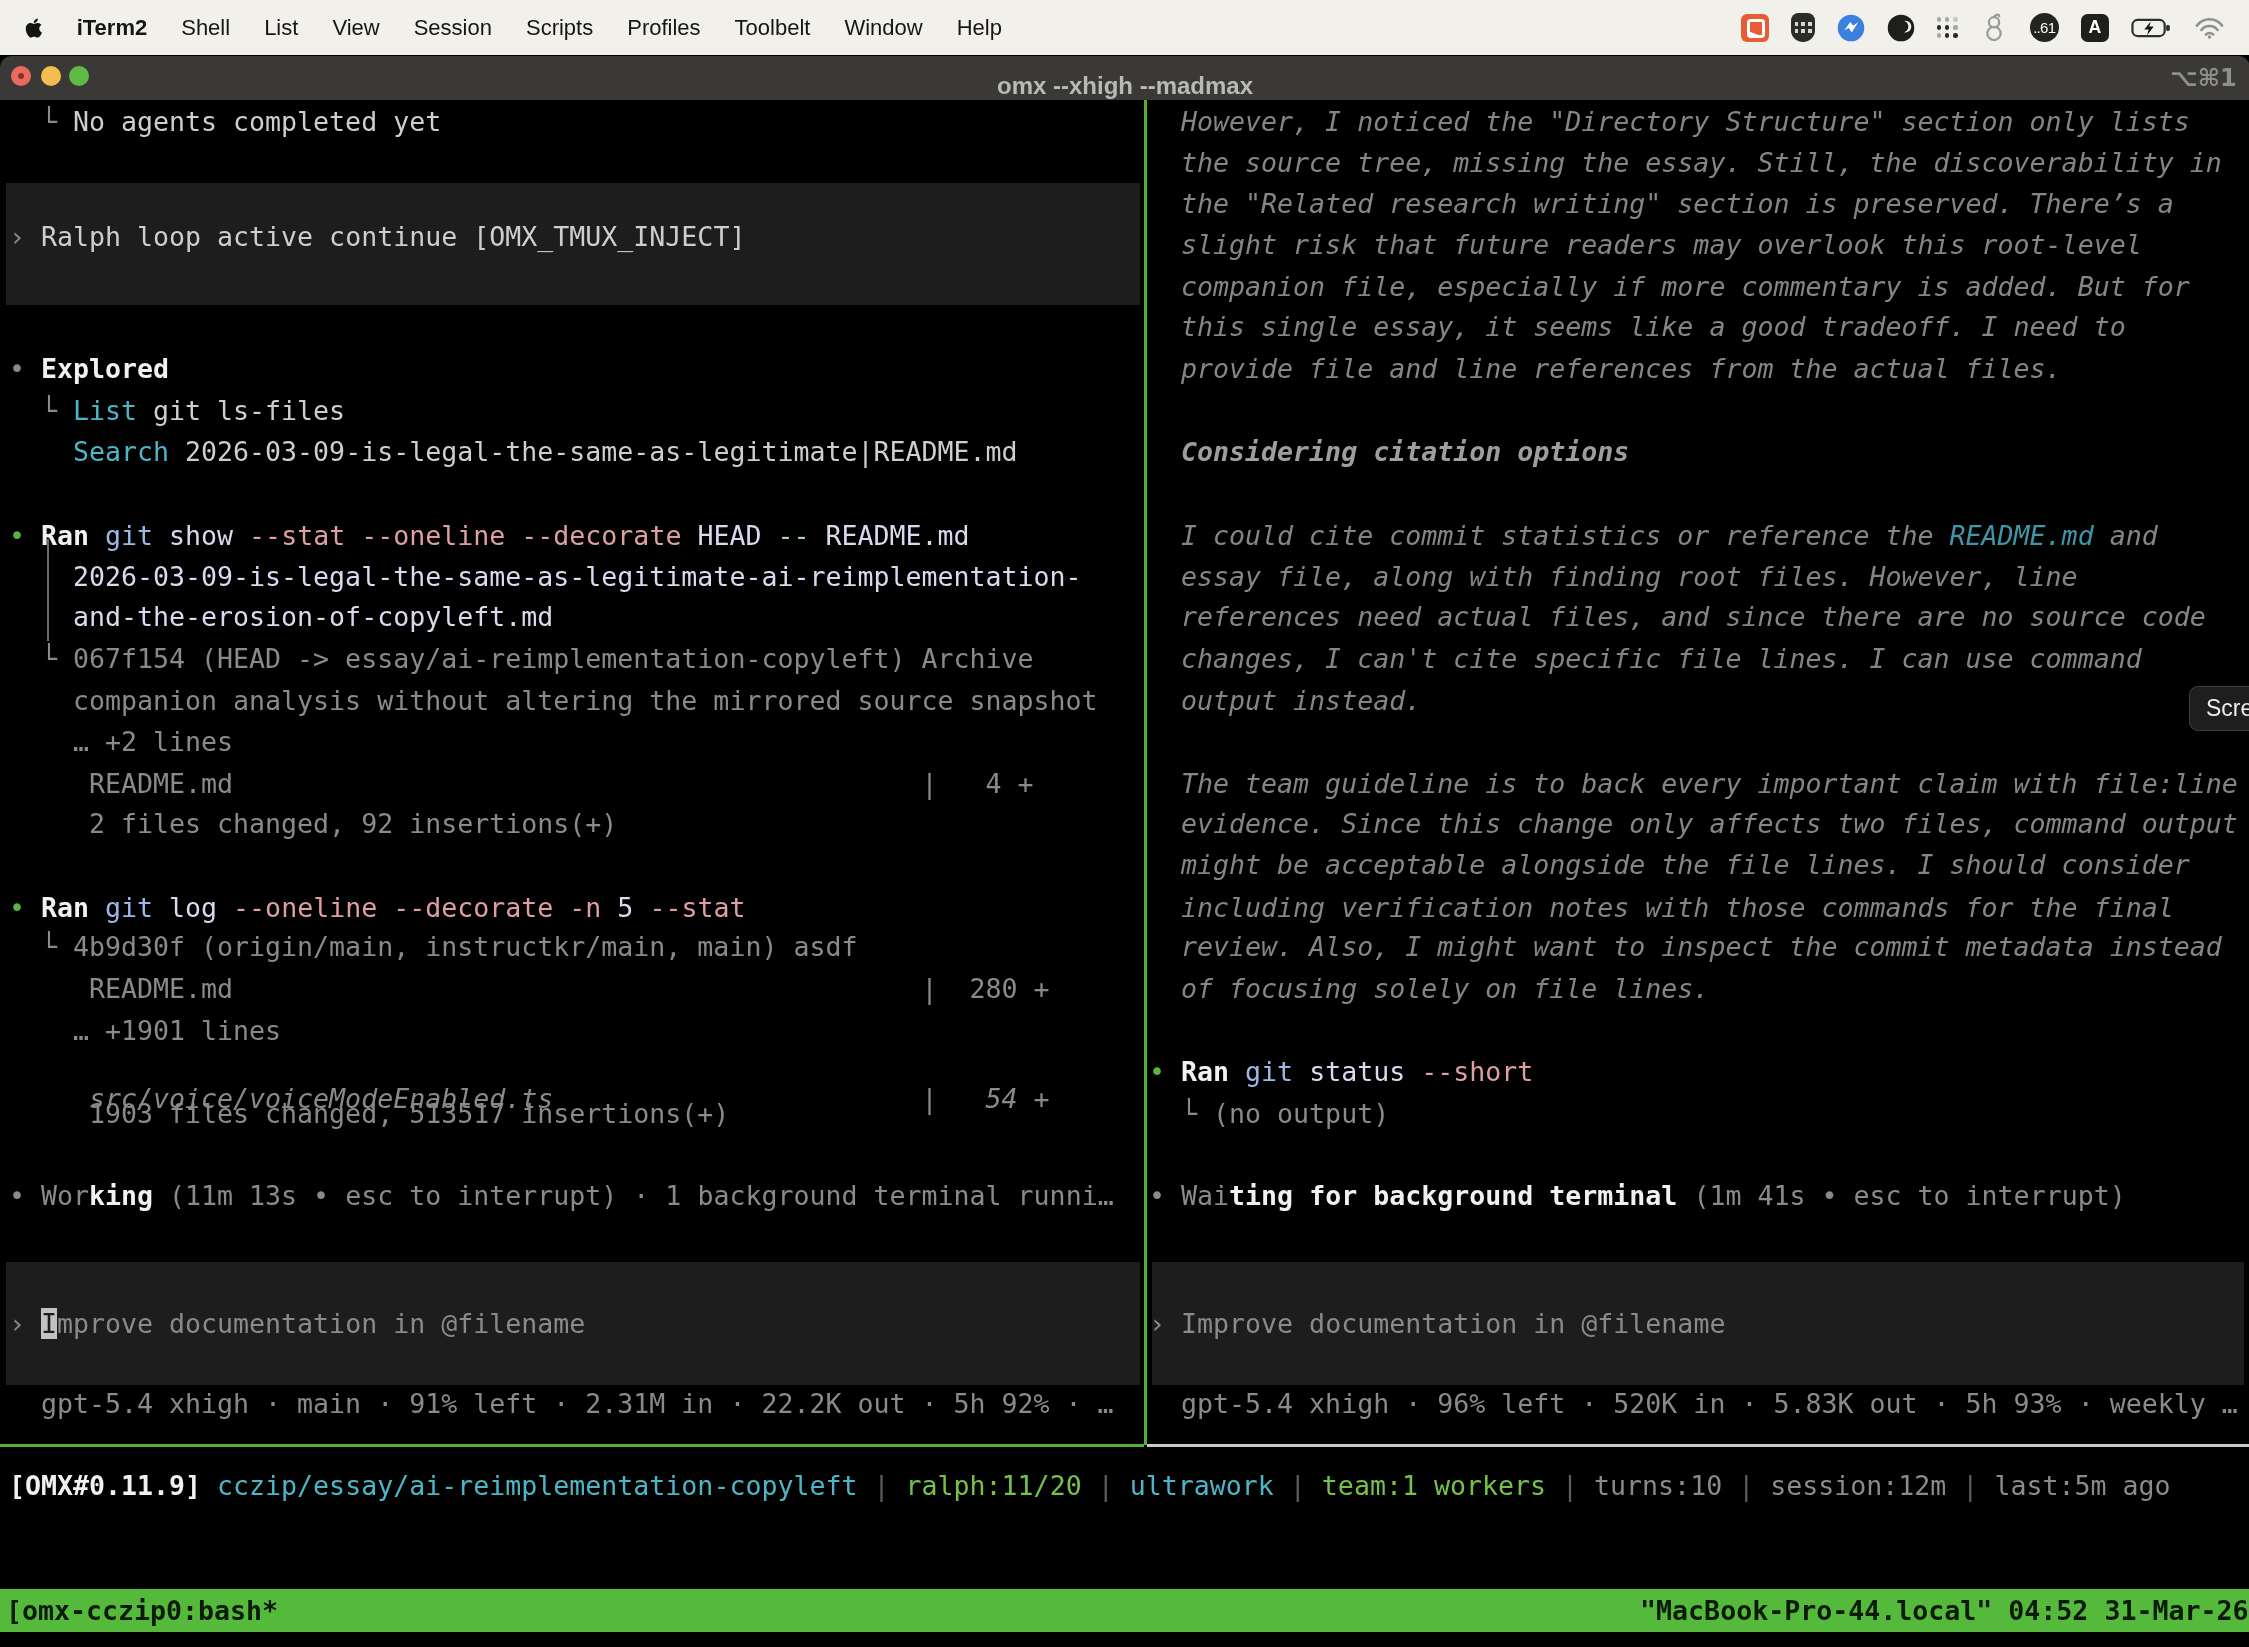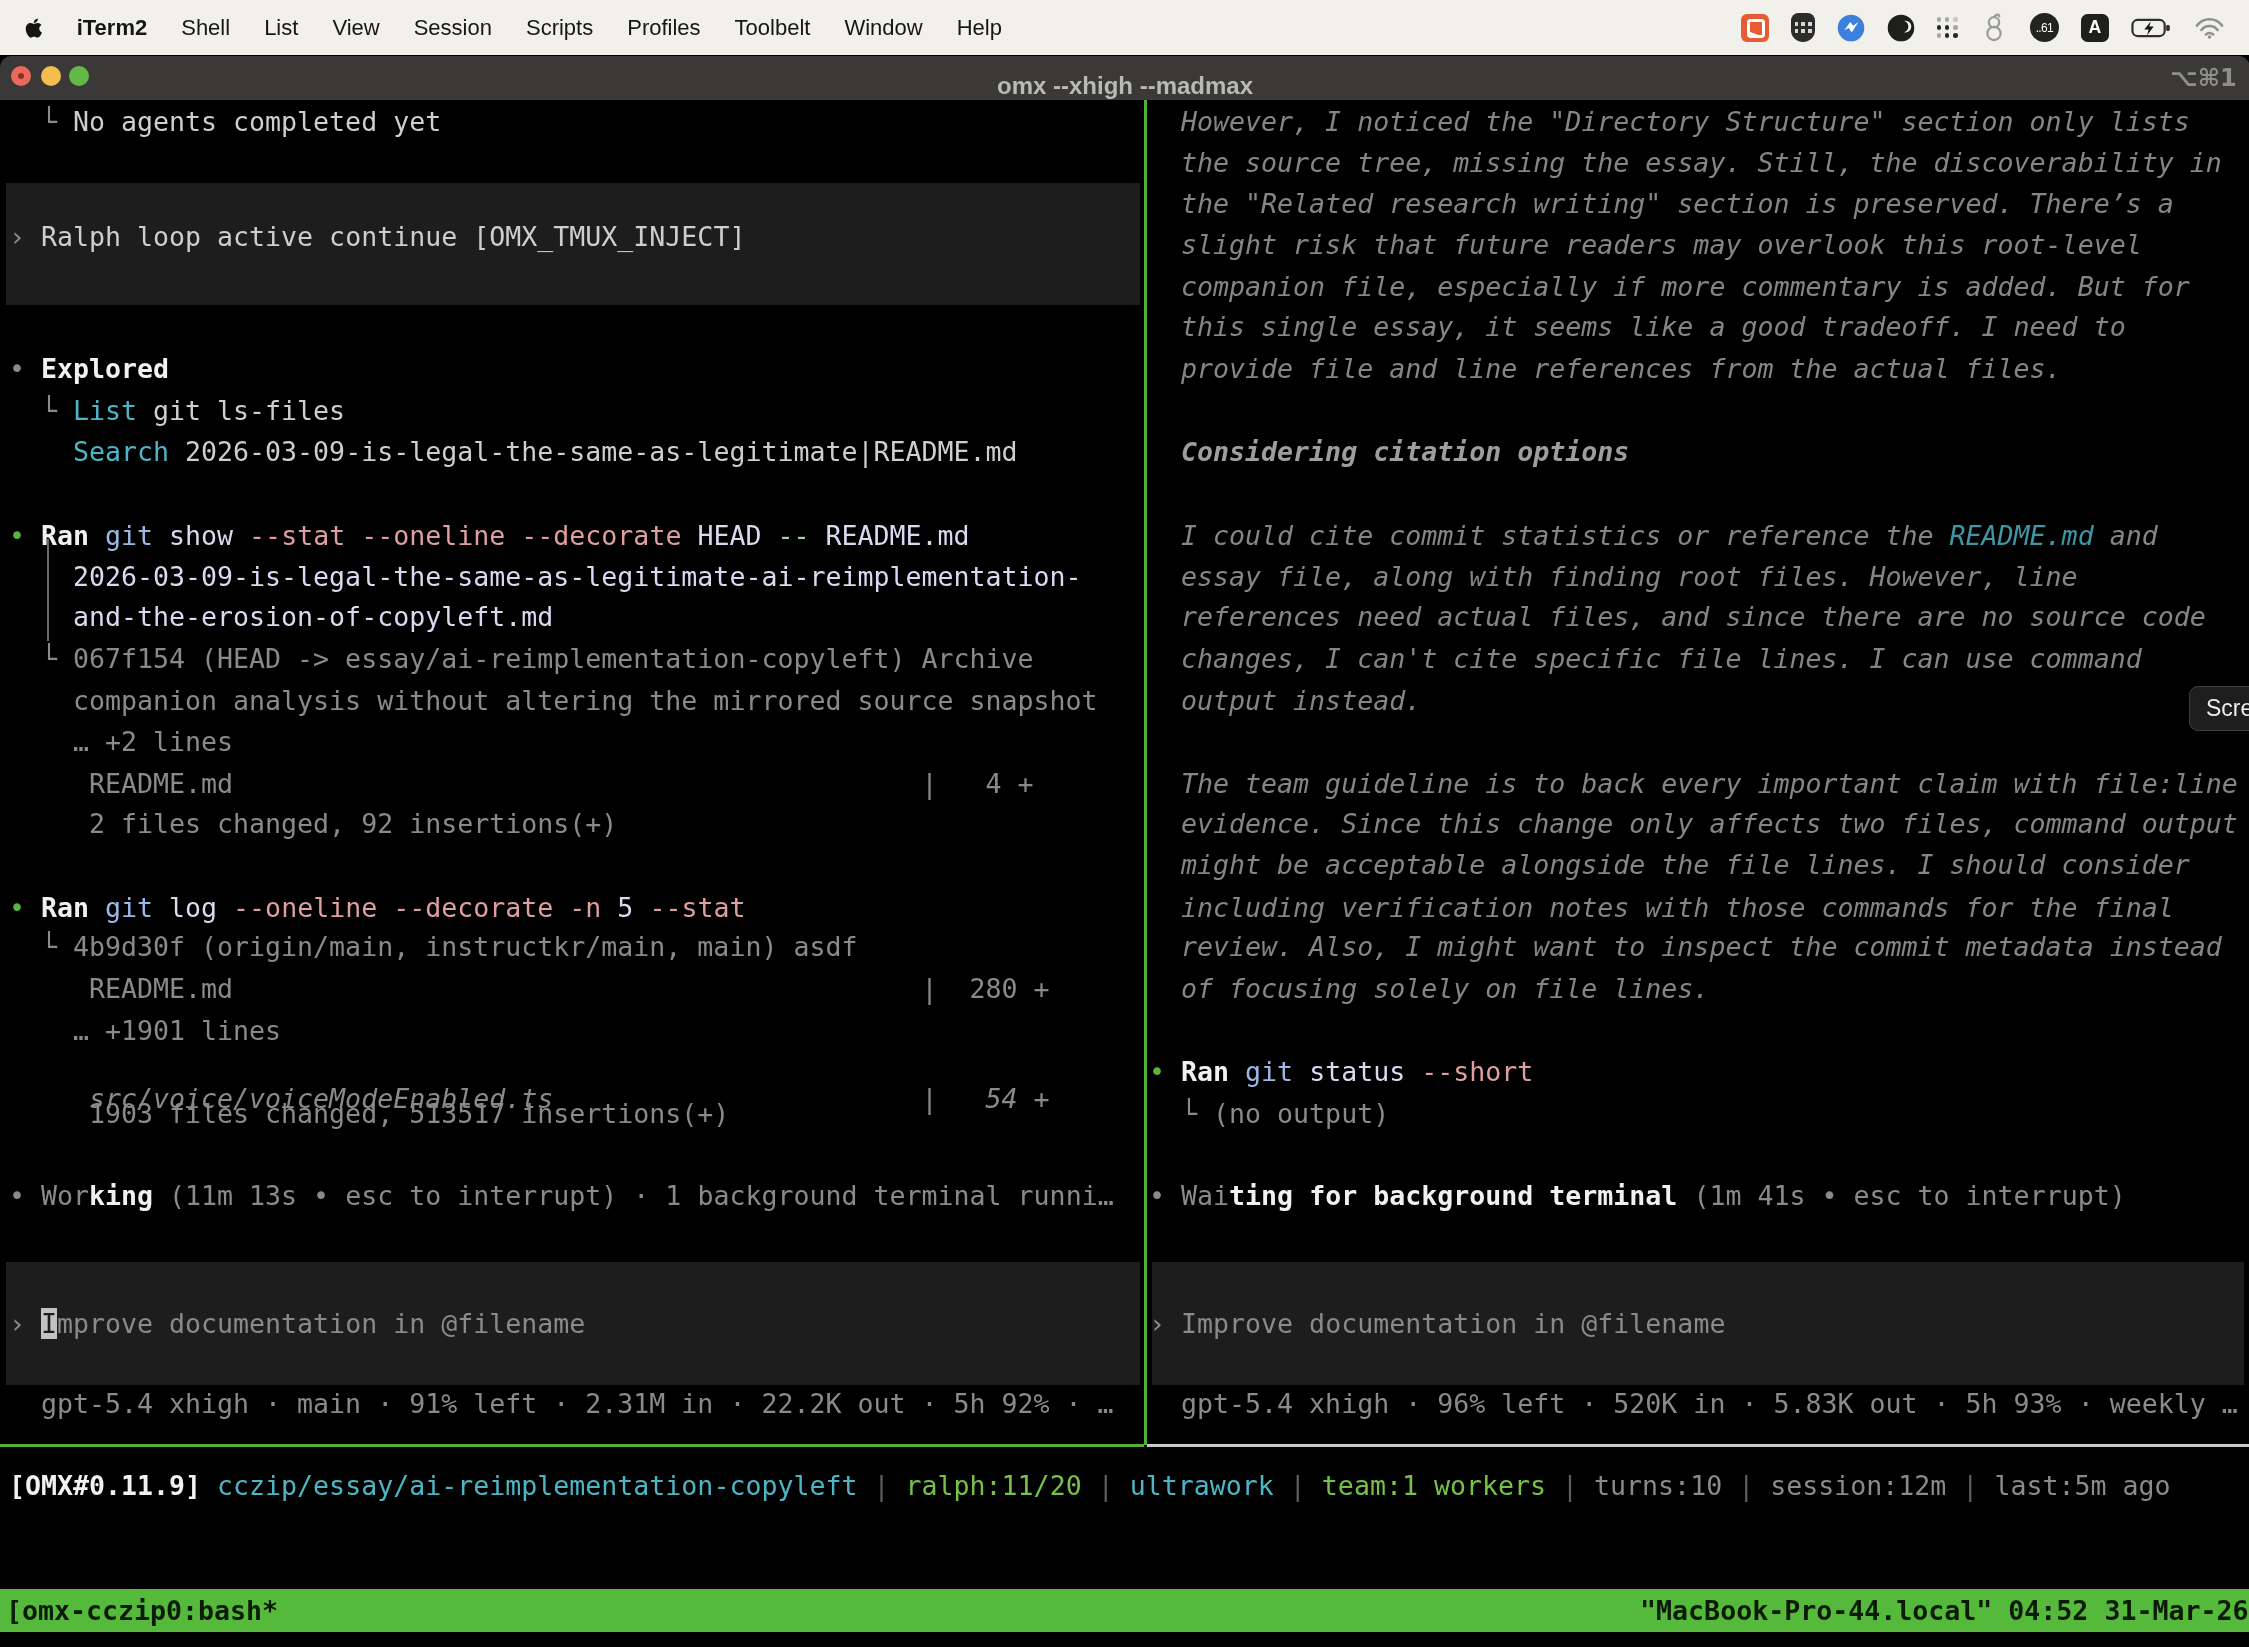--- a/index.html
+++ b/index.html
@@ -69,21 +69,21 @@
   #icon-shot{width:28px;height:28px;border-radius:5.9px;background:#e55c35;position:relative;}
   #icon-shot::before{content:"";position:absolute;left:5.9px;top:5.2px;width:11.8px;height:13.3px;
       border:3px solid #fff;border-radius:3.7px;}
   #icon-shot::after{content:"";position:absolute;left:5.2px;bottom:-1.5px;width:0;height:0;
       border:5.2px solid transparent;border-top-color:#fff;transform:rotate(20deg);}
   #icon-shield{width:23.6px;height:29.5px;background:#2c2c2a;border-radius:7.4px 7.4px 11.8px 11.8px;
       display:flex;align-items:center;justify-content:center;}
   #icon-shield .g{display:grid;grid-template-columns:repeat(3,3.7px);grid-gap:3px;}
   #icon-shield .g i{width:3.7px;height:3.7px;background:#d6d6d4;display:block;}
   #icon-badge61{width:29.5px;height:29.5px;border-radius:50%;background:#232321;color:#fff;
-      display:flex;align-items:center;justify-content:center;font-size:12px;letter-spacing:-0.7px;}
+      display:flex;align-items:center;justify-content:center;font-size:15px;letter-spacing:-0.7px;}
   #icon-a{width:28px;height:28px;border-radius:6.6px;background:#1f1f1d;color:#fff;font-weight:700;
       font-size:17.7px;display:flex;align-items:center;justify-content:center;}
 </style>
 </head>
 <body>
 
 <div id="screen">
 
   <div id="titlebar"></div>
   <span class="tl" id="tl-red"></span>

